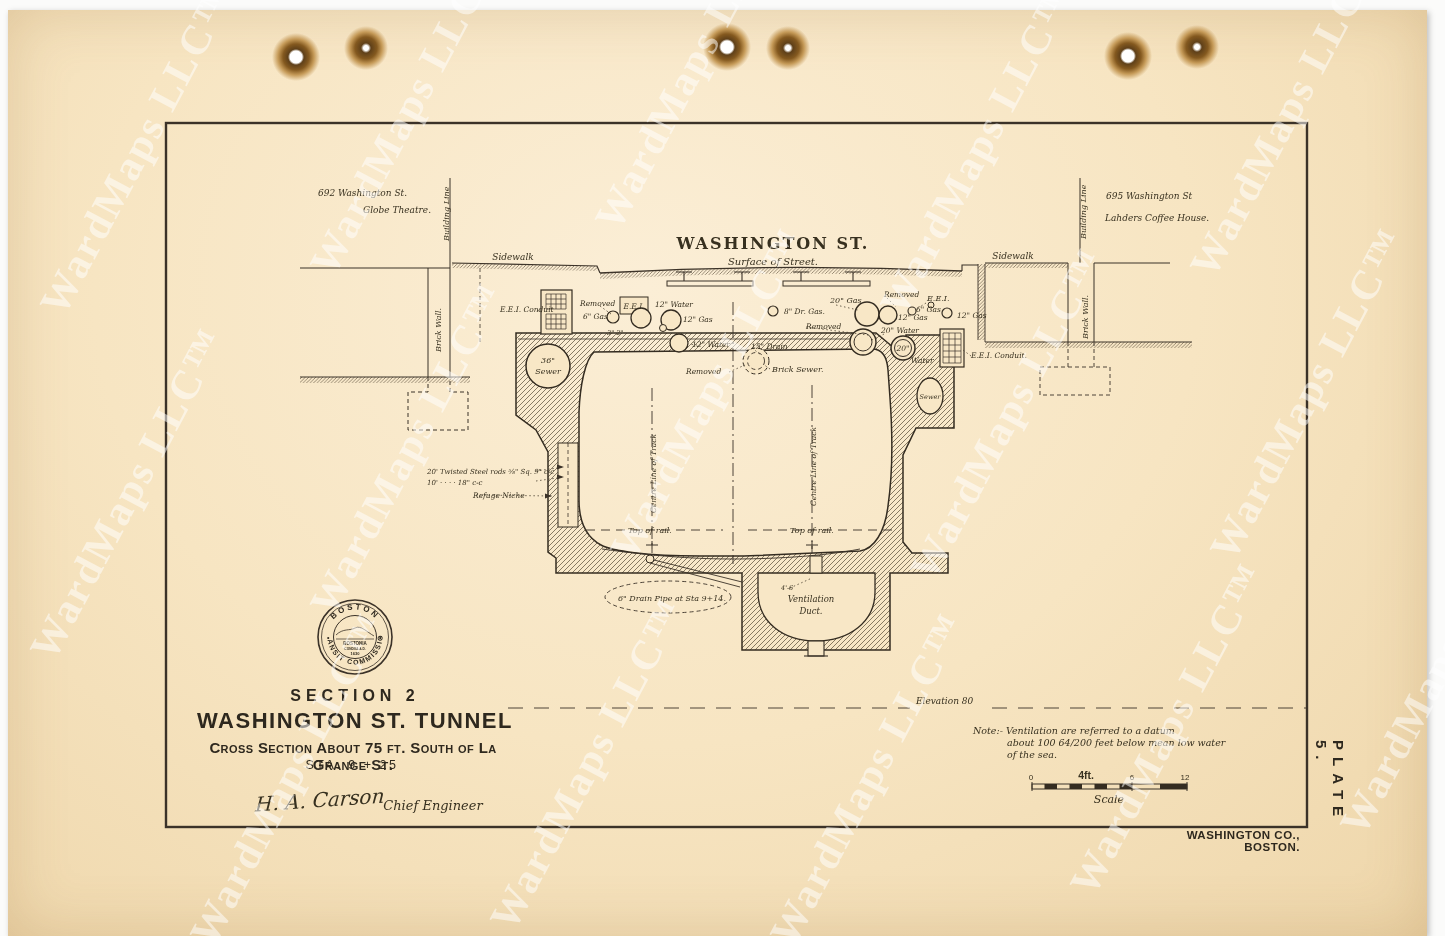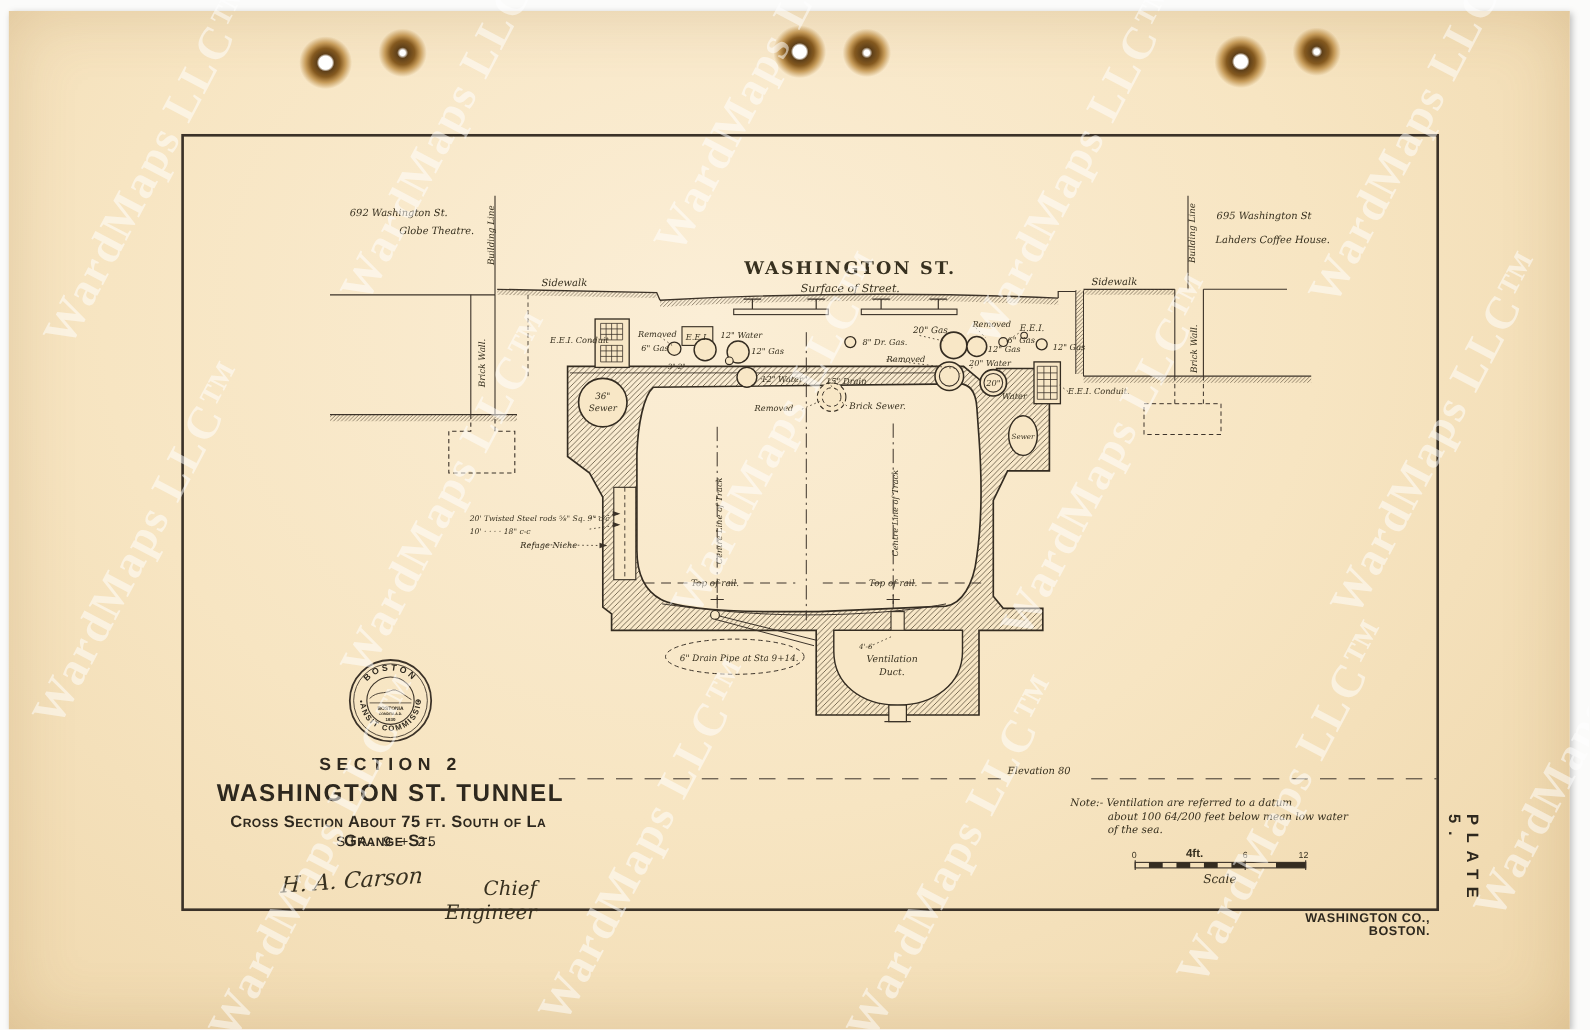--- a/index.html
+++ b/index.html
@@ -279,21 +279,21 @@
         <text x="1185" y="780" class="lbl tick" text-anchor="middle">12</text>
         <text x="1109" y="803" class="lbl" text-anchor="middle" style="font-size: 11px;">Scale</text>
       </g>
   </svg>
 
   <div class="tb" id="ts" style="left:245px;top:687px;width:220px;font-size:16px;font-weight:bold;letter-spacing:5px;">SECTION 2</div>
   <div class="tb" style="left:195px;top:708px;width:320px;font-size:22px;font-weight:bold;letter-spacing:1.5px;">WASHINGTON ST. TUNNEL</div>
   <div class="tb" style="left:203px;top:739px;width:300px;font-size:15px;font-weight:bold;font-variant:small-caps;letter-spacing:.4px;">Cross Section About 75 ft. South of La Grange St.</div>
   <div class="tb" style="left:272px;top:758px;width:160px;font-size:12.5px;font-weight:normal;letter-spacing:2.5px;">STA. 9 + 25</div>
   <div class="tb hand" style="left:250px;top:788px;width:140px;font-size:20px;transform:rotate(-4deg) skewX(-8deg);">H. A. Carson</div>
-  <div class="tb hand" style="left:378px;top:798px;width:110px;font-size:18px;text-align:right;">Chief Engineer</div>
+  <div class="tb hand" style="left:378px;top:798px;width:110px;font-size:13px;text-align:center;">Chief Engineer</div>
 
   <div id="note" class="hand">
     <div>Note:- Ventilation are referred to a datum</div>
     <div class="ind">about 100 64/200 feet below mean low water</div>
     <div class="ind">of the sea.</div>
   </div>
 
   <div id="plate">PLATE 5.</div>
   <div id="heliotype">WASHINGTON CO., BOSTON.</div>
 

